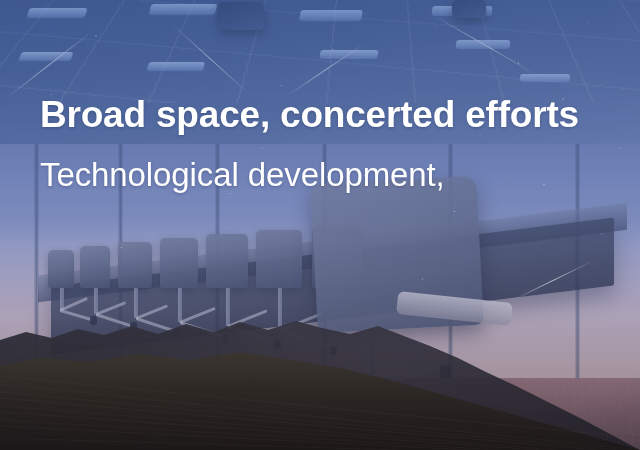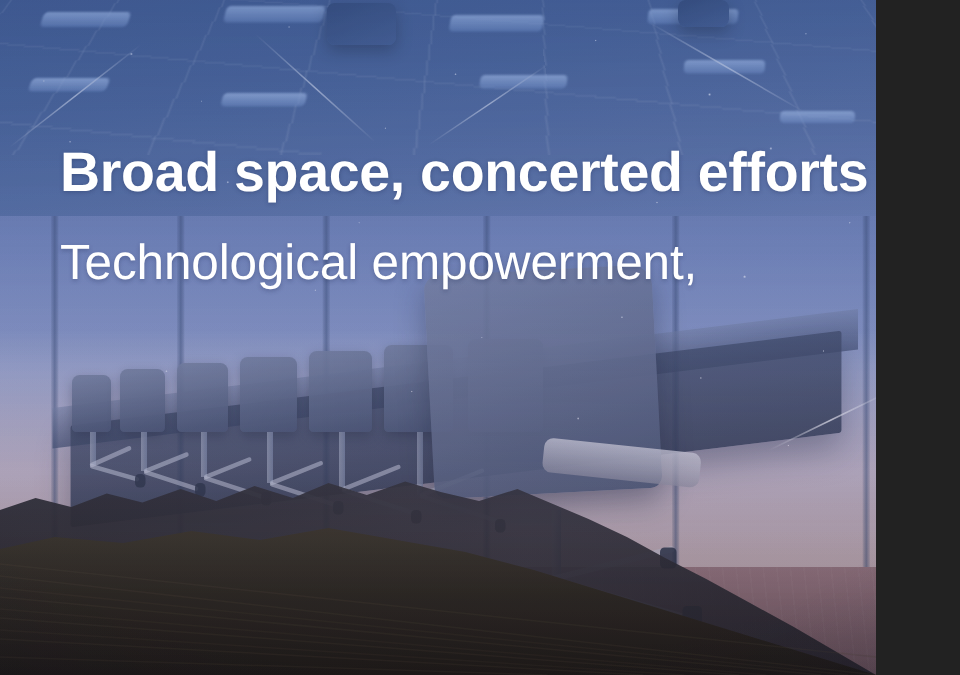--- a/index.html
+++ b/index.html
@@ -2,21 +2,21 @@
 <html><head>
 <meta charset="utf-8">
 <style>
   html, body {
     margin: 0;
     padding: 0;
     background: #222;
   }
   #banner {
     position: relative;
-    width: 584px;
+    width: 640px;
     height: 450px;
     overflow: hidden;
     font-family: "Liberation Sans", sans-serif;
     background: #5a6f9e;
   }
   .layer { position: absolute; inset: 0; }
 
   
   
   #ceiling {
@@ -370,17 +370,17 @@
   <div class="constell" style="left:432px; top:14px;  width:120px; transform:rotate(30deg);"></div>
   <div class="constell" style="left:512px; top:300px; width:92px;  transform:rotate(-26deg);"></div>
 
   <div id="grade-blue"></div>
   <div id="grade-lift"></div>
   <div id="vignette"></div>
 
   <div id="copy">
     <h1 id="headline">Broad space, concerted efforts</h1>
     <p id="subhead">
-      <span class="sub-line">Technological empowerment,</span>
+      <span class="sub-line">Technological development,</span>
     </p>
   </div>
 
 </div>
 
 </body></html>

